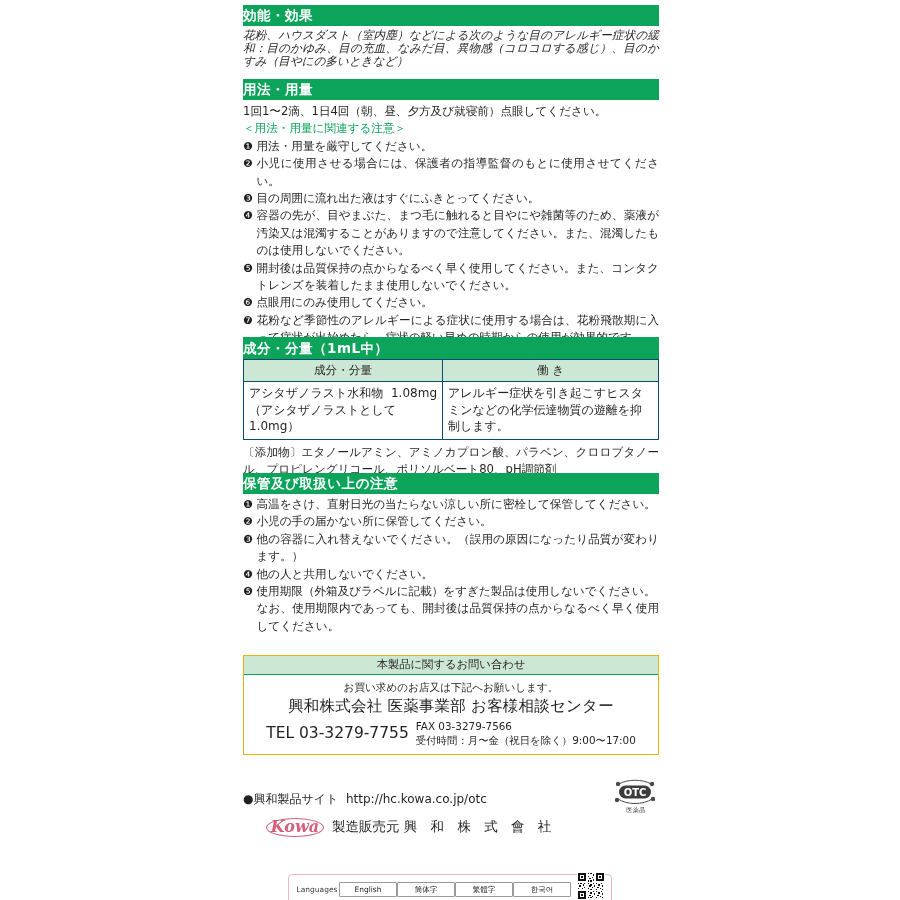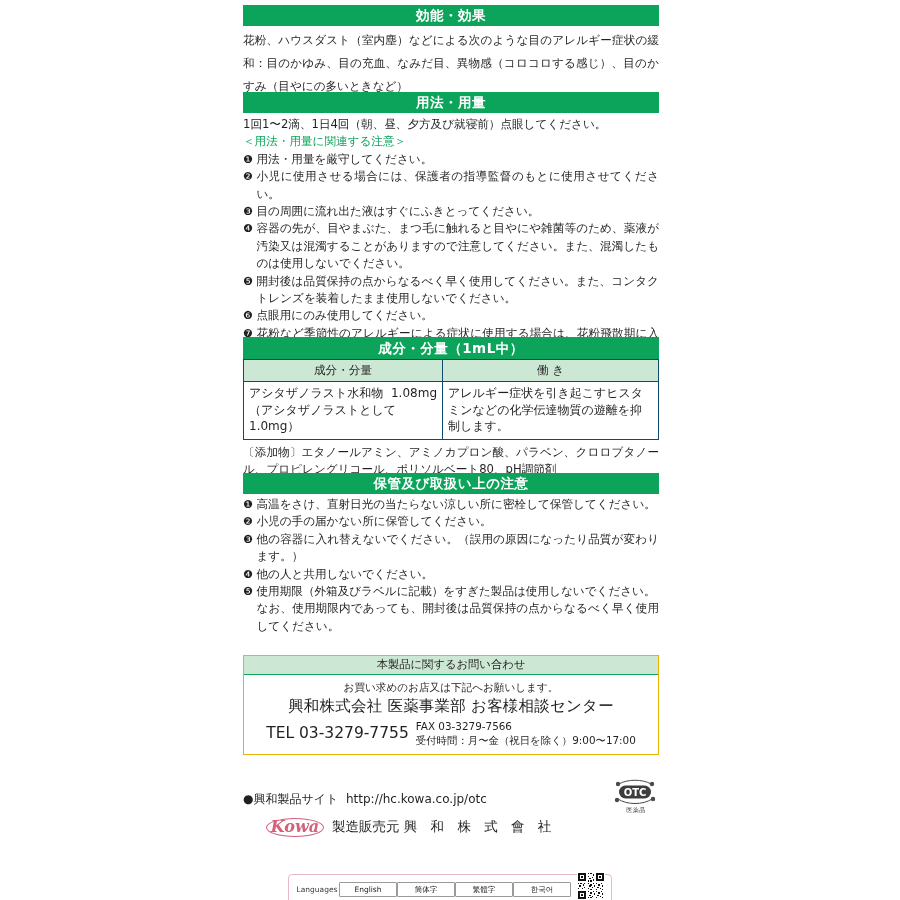--- a/index.html
+++ b/index.html
@@ -24,35 +24,35 @@
     position: absolute;
     left: 243px;
     top: 0;
     width: 416px;
   }
 
   
   .bar {
     background: #0ba45a;
     color: #ffffff;
-    text-align: center;
     font-size: 13.5px;
     font-weight: bold;
     letter-spacing: 0.5px;
     line-height: 21px;
     height: 21px;
   }
   .bar.tall { height: 22px; line-height: 22px; }
 
   
   .body-text {
     font-size: 11.6px;
-    line-height: 23px;
+    line-height: 13px;
     margin-top: 3px;
     text-align: justify;
+    font-style: italic;
   }
   .line {
     font-size: 11.6px;
     line-height: 17.4px;
   }
   .note-head {
     color: #0ba45a;
     font-size: 11.6px;
     line-height: 17.4px;
   }
@@ -277,21 +277,21 @@
 </head>
 <body>
 
 <div class="page">
 
   <div class="col" style="top:5px;">
     <div class="bar">効能・効果</div>
     <div class="body-text">花粉、ハウスダスト（室内塵）などによる次のような目のアレルギー症状の緩和：目のかゆみ、目の充血、なみだ目、異物感（コロコロする感じ）、目のかすみ（目やにの多いときなど）</div>
   </div>
 
-  <div class="col" style="top:92px;">
+  <div class="col" style="top:79px;">
     <div class="bar">用法・用量</div>
     <div class="line" style="margin-top:3px;">1回1〜2滴、1日4回（朝、昼、夕方及び就寝前）点眼してください。</div>
     <div class="note-head">＜用法・用量に関連する注意＞</div>
     <ul class="num">
       <li><span class="marker">❶</span><span>用法・用量を厳守してください。</span></li>
       <li><span class="marker">❷</span><span>小児に使用させる場合には、保護者の指導監督のもとに使用させてください。</span></li>
       <li><span class="marker">❸</span><span>目の周囲に流れ出た液はすぐにふきとってください。</span></li>
       <li><span class="marker">❹</span><span>容器の先が、目やまぶた、まつ毛に触れると目やにや雑菌等のため、薬液が汚染又は混濁することがありますので注意してください。また、混濁したものは使用しないでください。</span></li>
       <li><span class="marker">❺</span><span>開封後は品質保持の点からなるべく早く使用してください。また、コンタクトレンズを装着したまま使用しないでください。</span></li>
       <li><span class="marker">❻</span><span>点眼用にのみ使用してください。</span></li>

